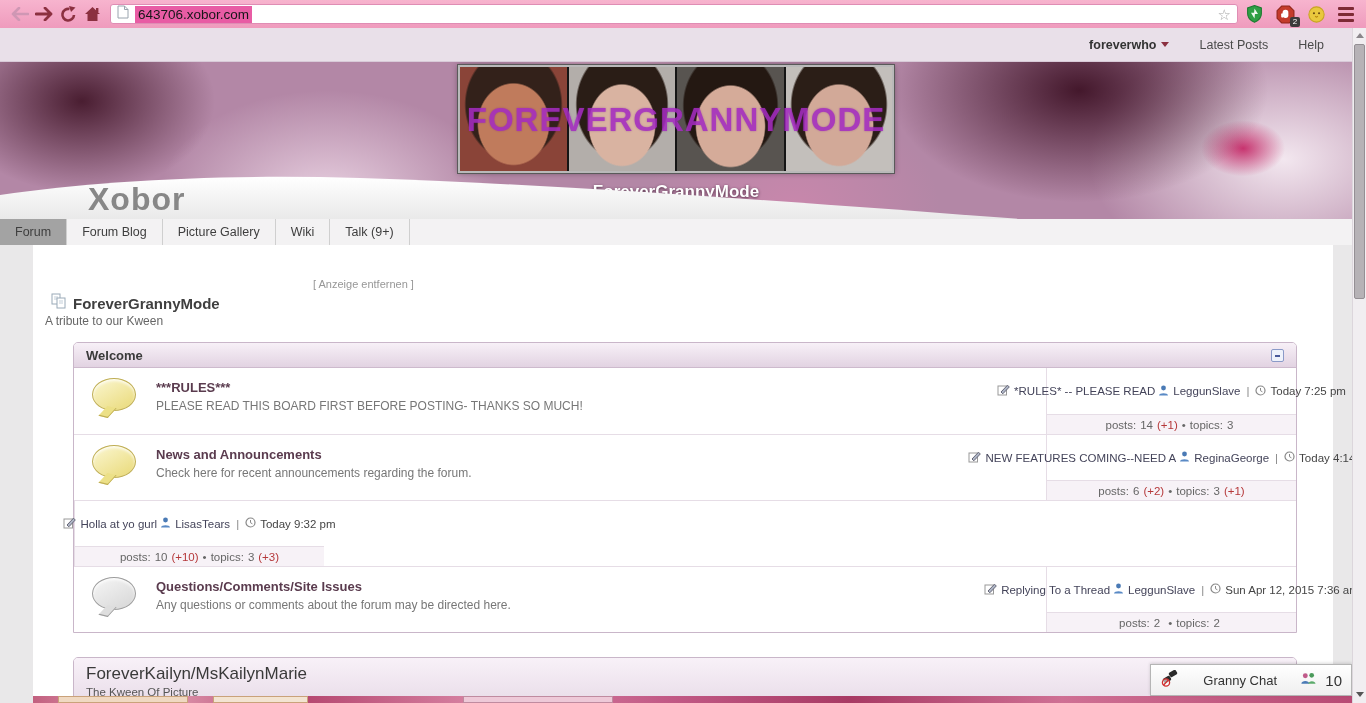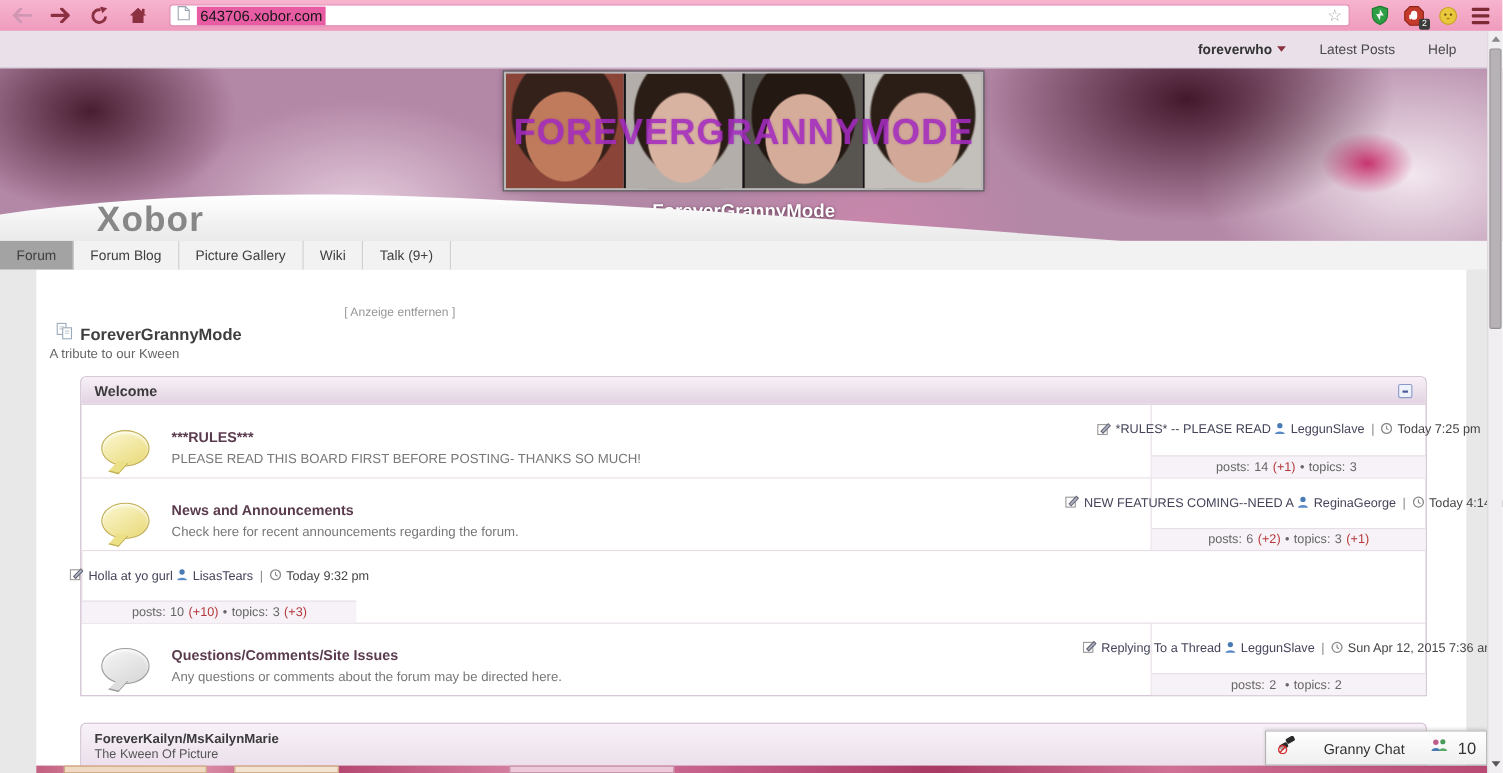--- a/index.html
+++ b/index.html
@@ -1,20 +1,20 @@
 <!DOCTYPE html>
 <html><head>
 <meta charset="utf-8">
 <style>
   *{margin:0;padding:0;box-sizing:border-box}
   body{font-family:"Liberation Sans",sans-serif}
   .vp{position:relative;width:1366px;height:703px;overflow:hidden;background:#e9e8e9}
 
   
-  .bbar{position:absolute;top:0;left:0;right:0;height:28px;background:linear-gradient(#f7b4ce,#ef9bbd);display:flex;align-items:center;padding:0 10px;gap:15px;z-index:10}
+  .bbar{position:absolute;top:0;left:0;right:0;height:28px;background:linear-gradient(#f7b4ce,#ef9bbd);display:flex;align-items:center;padding:0 10px;gap:4px;z-index:10}
   .bicon{display:flex;align-items:center;justify-content:center;width:20px;height:20px;cursor:pointer}
   .urlbar{flex:1;height:20px;background:#fff;border:1px solid #df8db4;border-radius:3px;display:flex;align-items:center;padding:0 6px;gap:6px;margin:0 4px}
   .urltext{background:#e85ca4;color:#161618;font-size:13.5px;padding:1px 3px;white-space:nowrap}
   .star{margin-left:auto;color:#a8a8a8;font-size:15px;line-height:1;cursor:pointer}
   .extwrap{display:flex;align-items:center;gap:13px;margin-right:2px}
   .ext{position:relative;cursor:pointer;display:flex}
   .badge{position:absolute;right:-5px;bottom:-3px;background:#3b3b3b;color:#fff;font-size:8px;width:10px;height:10px;border-radius:2px;display:flex;align-items:center;justify-content:center}
   .burger{display:flex;flex-direction:column;gap:3px;cursor:pointer}
   .burger i{display:block;width:16px;height:3px;background:#7d2a35;border-radius:1px}
 
@@ -63,38 +63,38 @@
   .bsub{position:absolute;left:12px;top:69px;font-size:12px;color:#666}
 
   .panel{position:absolute;left:40px;right:36px;border:1px solid #c9b6c9;border-radius:5px 5px 0 0;background:#fff}
   .cat1{top:97px}
   .phead{height:25px;background:linear-gradient(#f7f0f7,#e2d3e2);border-bottom:1px solid #cdbacd;border-radius:4px 4px 0 0;display:flex;align-items:center;padding:0 12px;font-weight:bold;font-size:13px;color:#3a3a3a}
   .minus{margin-left:auto;width:13px;height:13px;border:1px solid #8a9ac8;background:#eef2fb;border-radius:2px;position:relative;cursor:pointer}
   .minus::after{content:"";position:absolute;left:3px;right:3px;top:5px;height:2px;background:#4a5a9a}
 
   .frow{display:flex;min-height:66px}
   .frow+.frow{border-top:1px solid #e6dde6}
-  .fmain{flex:1;display:flex;align-items:flex-end;gap:20px;padding:10px 12px 10px 18px}
+  .fmain{flex:1;display:flex;align-items:flex-start;gap:20px;padding:10px 12px 10px 18px}
   .bubble{position:relative;width:44px;height:33px;flex:none;border-radius:50%;background:linear-gradient(150deg,#fbf7d2,#e9d977);border:1px solid #bfae55;box-shadow:inset 0 2px 3px rgba(255,255,255,.8)}
   .bubble::after{content:"";position:absolute;left:9px;bottom:-7px;width:10px;height:9px;background:#ece087;border-right:1px solid #bfae55;border-bottom:1px solid #bfae55;transform:skewX(-35deg) rotate(12deg)}
   .bubble[data-variant="gray"]{background:linear-gradient(150deg,#f6f6f6,#d6d6d6);border-color:#9d9d9d}
   .bubble[data-variant="gray"]::after{background:#dedede;border-color:#9d9d9d}
   .fname{font-size:13px;font-weight:bold;color:#5a3b4e;cursor:pointer;text-decoration:none}
   .fdesc{font-size:12px;color:#777;margin-top:3px}
   .fside{width:250px;border-left:1px solid #e6dde6;display:flex;flex-direction:column}
   .finfo{flex:1;display:flex;flex-direction:row;justify-content:center;align-items:center;gap:3px;font-size:11.5px;color:#454545;padding:5px 4px;text-align:center}
   .frowline{display:flex;align-items:center;gap:4px;white-space:nowrap}
   .tlink,.ulink{color:#44445a;cursor:pointer;text-decoration:none}
   .pipe{color:#888;margin:0 2px}
   .fstats{height:20px;background:#f7f2f7;border-top:1px solid #e6dde6;display:flex;align-items:center;justify-content:center;gap:4px;font-size:11.5px;color:#666}
   .plus{color:#b5383a}
 
   .cat2{top:412px;height:46px;overflow:hidden;border-radius:5px 5px 0 0}
   .c2head{padding:6px 12px 0;background:linear-gradient(#f8f1f8,#e9dde9);height:100%}
-  .c2title{font-weight:bold;font-size:12px;color:#3a3a3a}
+  .c2title{font-weight:normal;font-size:17px;color:#3a3a3a}
   .c2sub{font-size:11.5px;color:#555;margin-top:2px}
 
   .bstrip{position:absolute;left:33px;top:696px;width:1319px;height:7px;z-index:4;background:linear-gradient(90deg,#c2607f 0%,#e8a8bc 8%,#b4456e 20%,#d884a4 34%,#c25a86 48%,#a83a64 62%,#cf7094 78%,#b84a74 100%)}
   .thumb{position:absolute;top:0;height:7px;background:#f0d9c2;border:1px solid #caa27a}
   .t1{left:25px;width:130px}.t2{left:180px;width:95px;background:#f3e4d2}.t3{left:430px;width:150px;background:#eec9d8;border-color:#c08ba0}
 
   
   .chat{position:absolute;left:1150px;top:664px;width:202px;height:32px;background:linear-gradient(#ffffff,#efefef);border:1px solid #b5b5b5;display:flex;align-items:center;padding:0 9px;gap:8px;z-index:5;box-shadow:0 -1px 3px rgba(0,0,0,.15);cursor:pointer}
   .chatlabel{flex:1;text-align:center;font-size:13px;color:#333}
   .chatcount{font-size:15px;color:#333}

